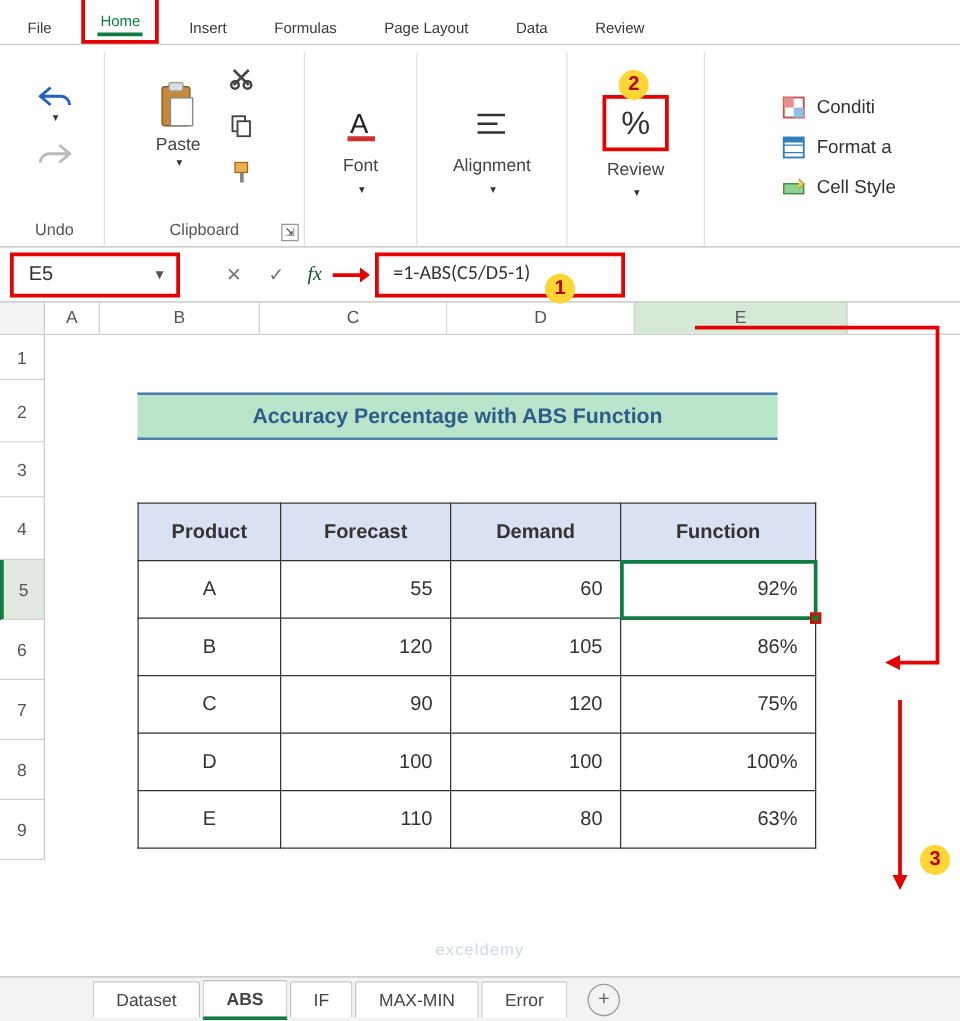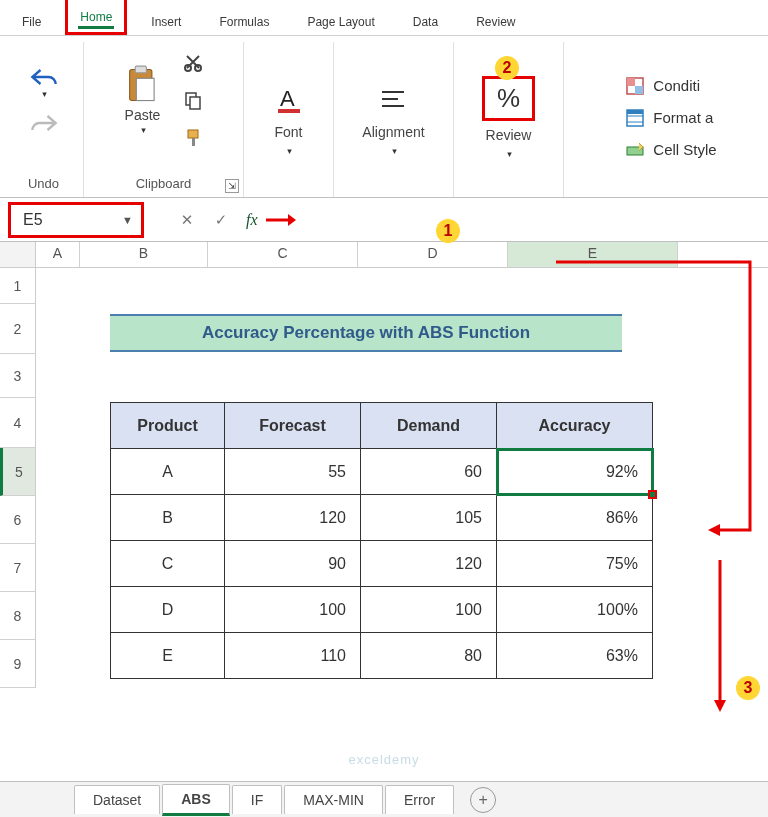--- a/index.html
+++ b/index.html
@@ -224,20 +224,21 @@
     <span class="nb-chev">▼</span>
   </div>
   <div style="width:14px;"></div>
   <div class="fb-btn">✕</div>
   <div class="fb-btn">✓</div>
   <div class="fx-label">fx</div>
   <svg width="30" height="20" style="margin:0 -4px;">
       <line x1="0" y1="10" x2="22" y2="10" stroke="#e60000" stroke-width="3"></line>
       <polygon points="22,4 30,10 22,16" fill="#e60000"></polygon>
     </svg>
+  <div class="formula-input">=1-ABS(C5/D5-1)</div>
 </div>
 
 <div class="col-headers">
   <div class="corner"></div>
   <div class="col-h" style="width:44px;">A</div>
   <div class="col-h" style="width:128px;">B</div>
   <div class="col-h" style="width:150px;">C</div>
   <div class="col-h" style="width:150px;">D</div>
   <div class="col-h" style="width:170px; background:#d6e8d6;">E</div>
 </div>
@@ -257,21 +258,21 @@
 
   <div class="cells">
     <div class="title-banner">Accuracy Percentage with ABS Function</div>
 
     <table class="data-tbl">
       <tbody>
           <tr>
         <th>Product</th>
         <th>Forecast</th>
         <th>Demand</th>
-        <th>Accuracy</th>
+        <th>Function</th>
       </tr>
       <tr>
         <td class="prod">A</td>
         <td class="num">55</td>
         <td class="num">60</td>
         <td class="acc sel-cell"><span>92%</span><div class="fill-handle"></div></td>
       </tr>
       <tr>
         <td class="prod">B</td>
         <td class="num">120</td>

